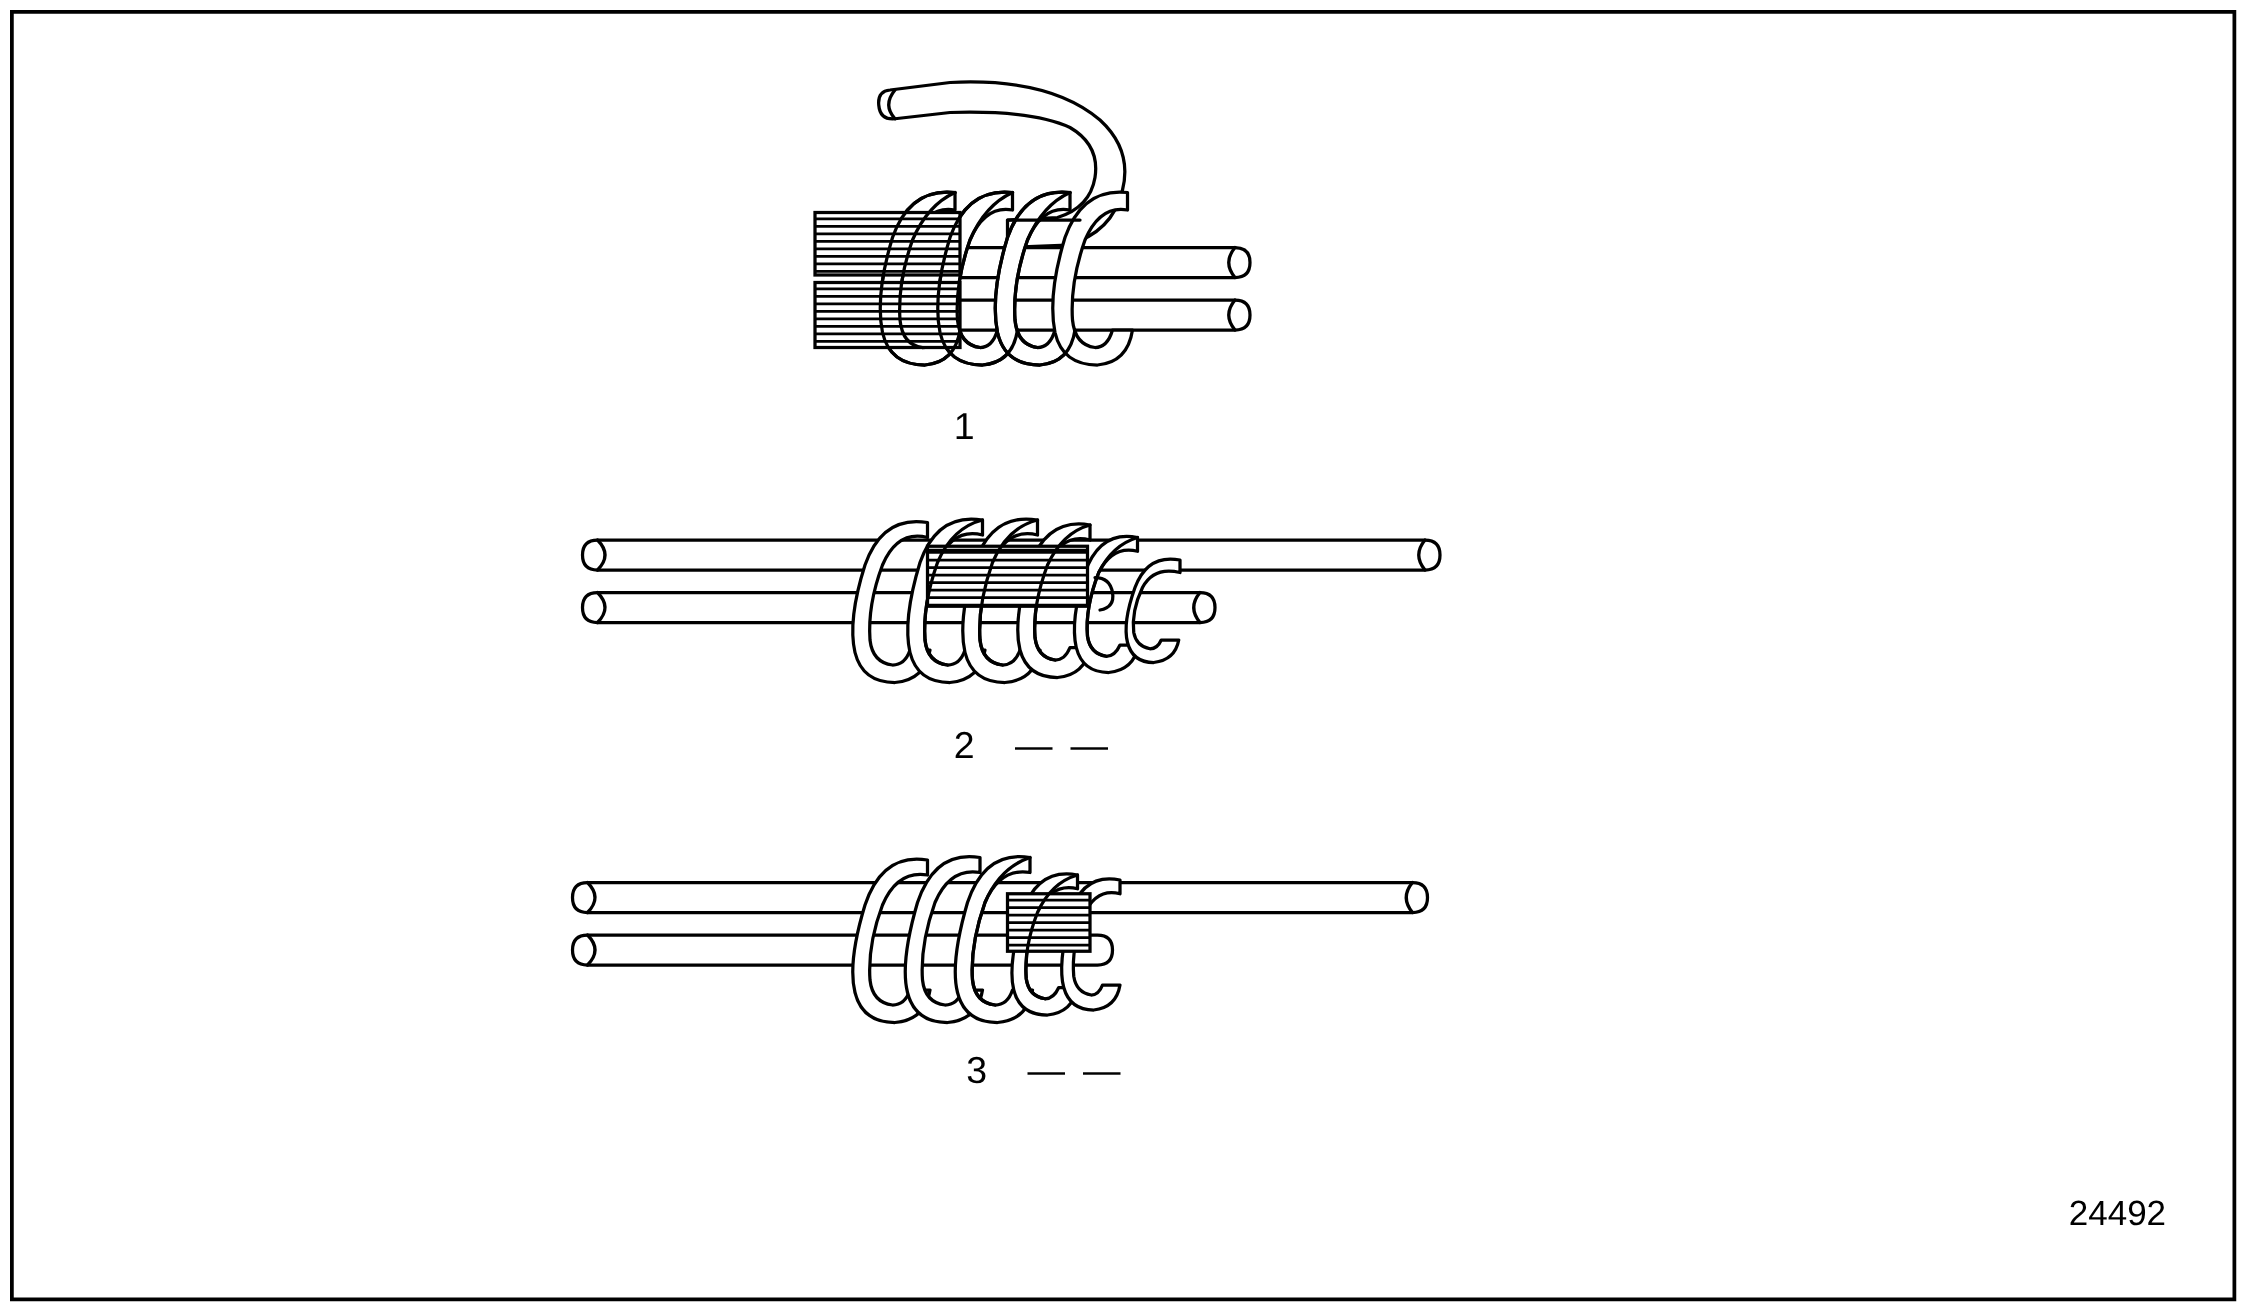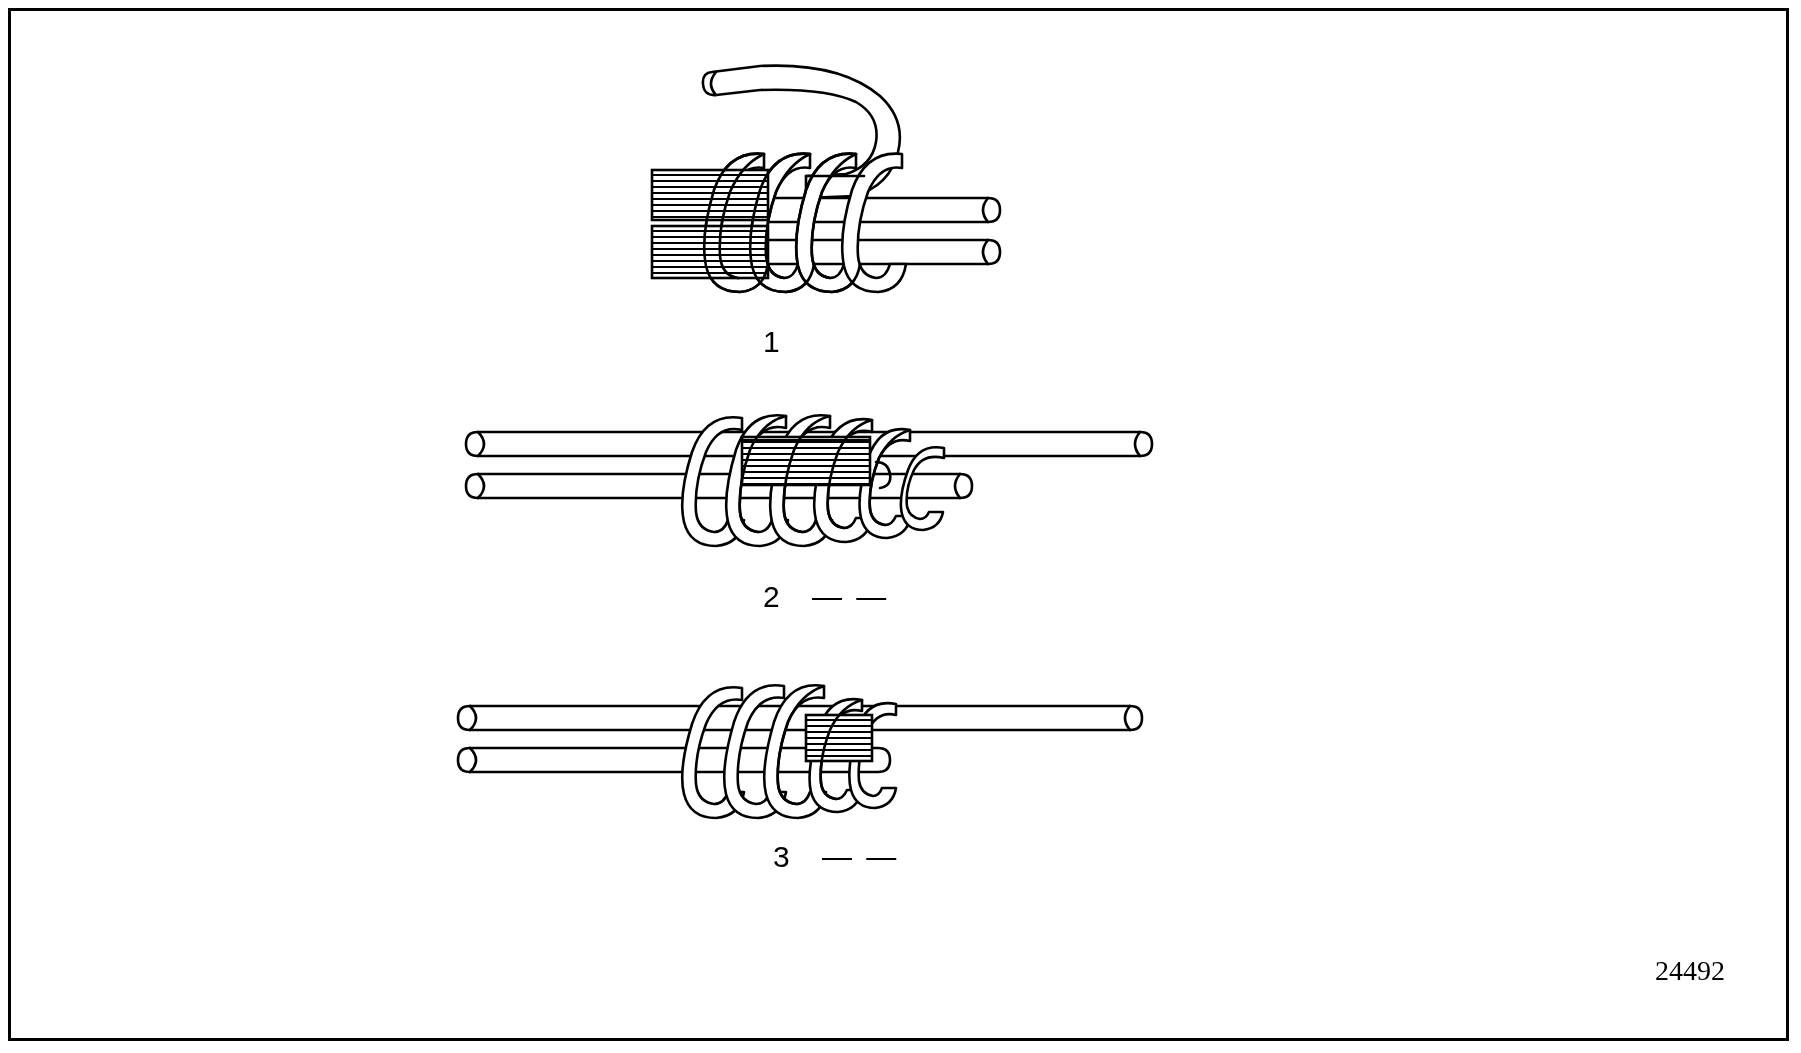--- a/index.html
+++ b/index.html
@@ -34,21 +34,21 @@
   .figlabel {
     position: absolute;
     font-family: "Liberation Sans", sans-serif;
     font-size: 30px;
     color: #000000;
     letter-spacing: 0px;
     white-space: nowrap;
   }
   .refnum {
     position: absolute;
-    font-family: Liberation Serif, serif;
+    font-family: Liberation Sans, sans-serif;
     font-size: 28px;
     color: #000000;
     white-space: nowrap;
   }
   .dashmark {
     position: absolute;
     font-family: "Liberation Sans", sans-serif;
     font-size: 30px;
     color: #000000;
     letter-spacing: 3px;

